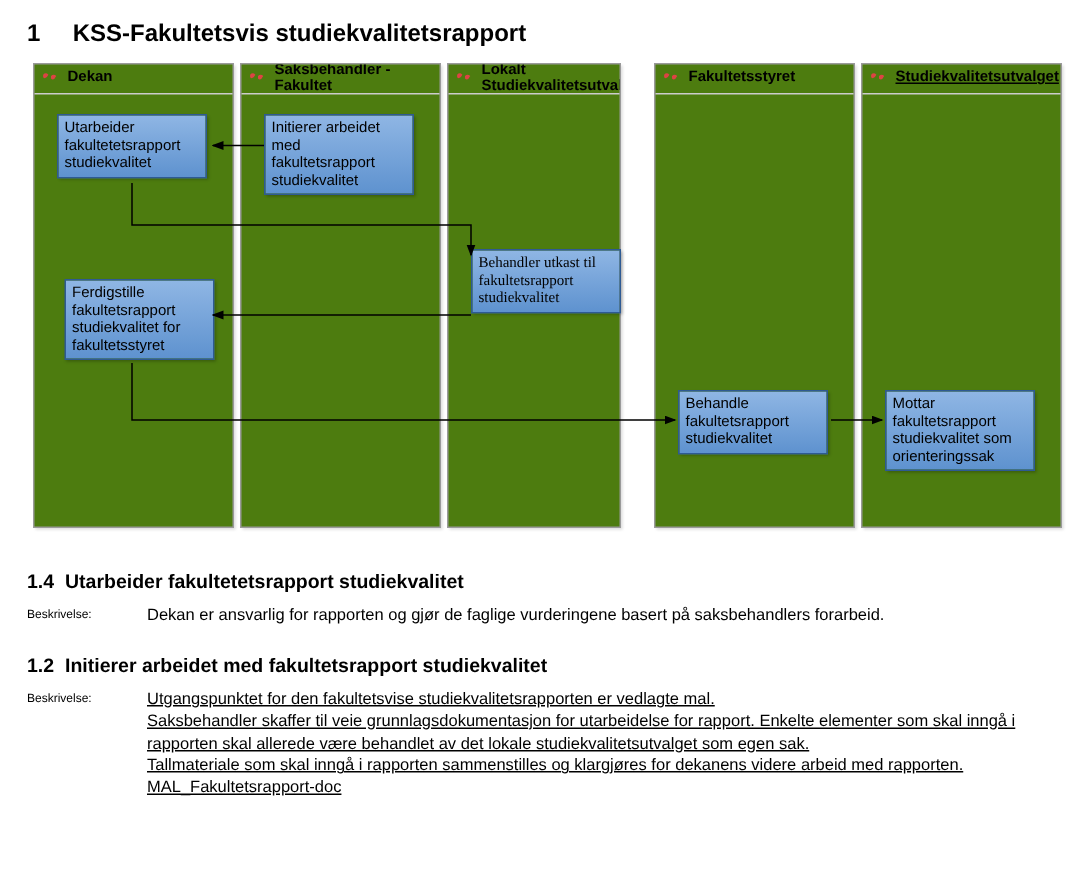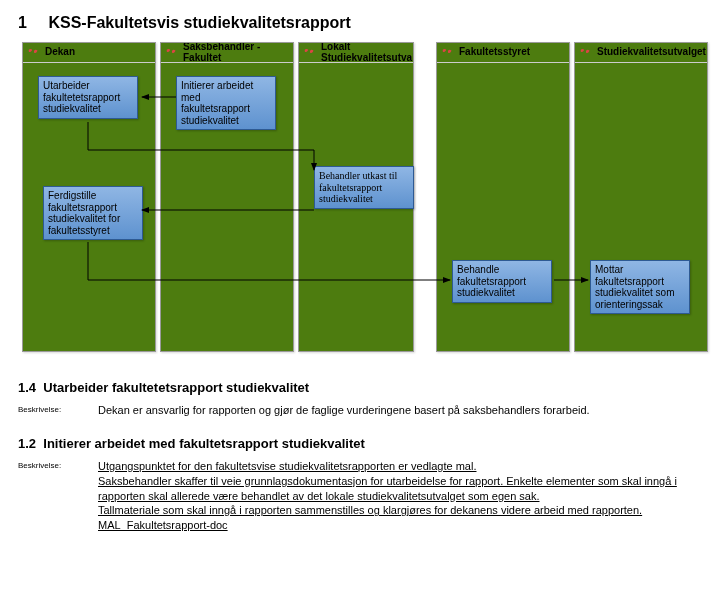--- a/index.html
+++ b/index.html
@@ -136,21 +136,21 @@
     <div class="lane-head">
       <span class="mask-icon">
         <svg viewBox="0 0 16 12">
             <path d="M2 2 Q4 0 6 2 Q4 6 2 4 Z" fill="#d44"></path>
             <path d="M8 3 Q10 1 12 3 Q10 7 8 5 Z" fill="#d44"></path>
           </svg>
       </span>
       <span class="lane-label">Fakultetsstyret</span>
     </div>
   </div>
-  <div class="lane" style="left:552px; width:134px;">
+  <div class="lane" style="left:552px; width:134px;text-decoration:underline;">
     <div class="lane-head">
       <span class="mask-icon">
         <svg viewBox="0 0 16 12">
             <path d="M2 2 Q4 0 6 2 Q4 6 2 4 Z" fill="#d44"></path>
             <path d="M8 3 Q10 1 12 3 Q10 7 8 5 Z" fill="#d44"></path>
           </svg>
       </span>
       <span class="lane-label">Studiekvalitetsutvalget</span>
     </div>
   </div>

